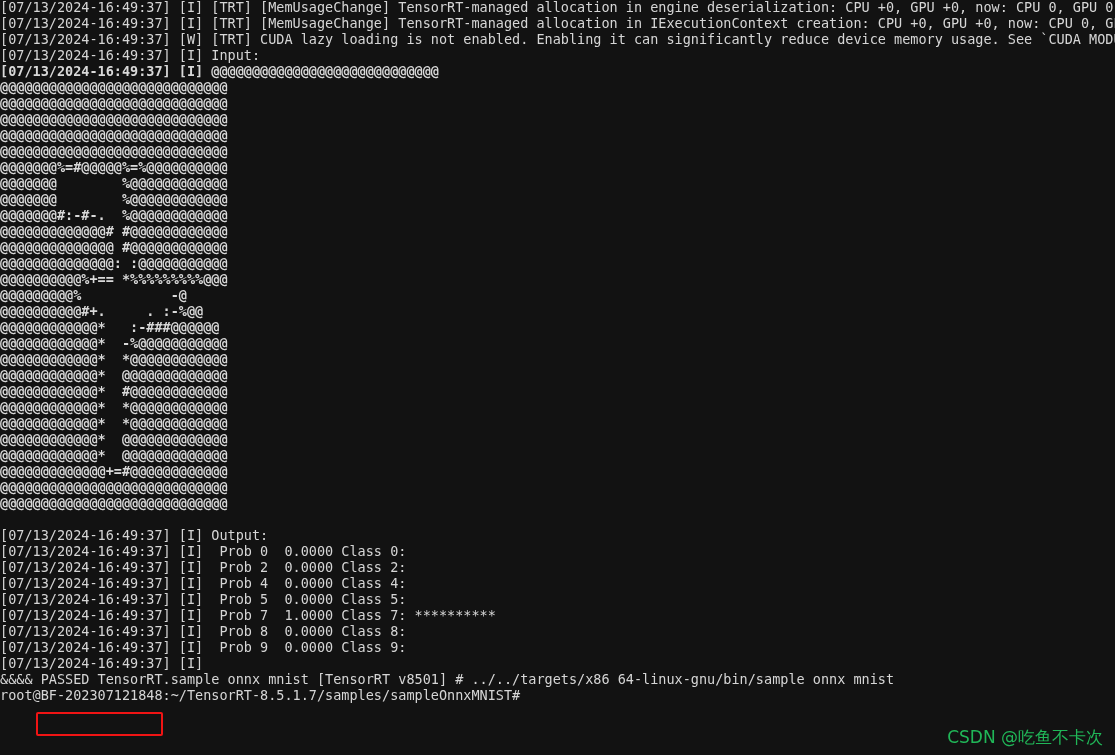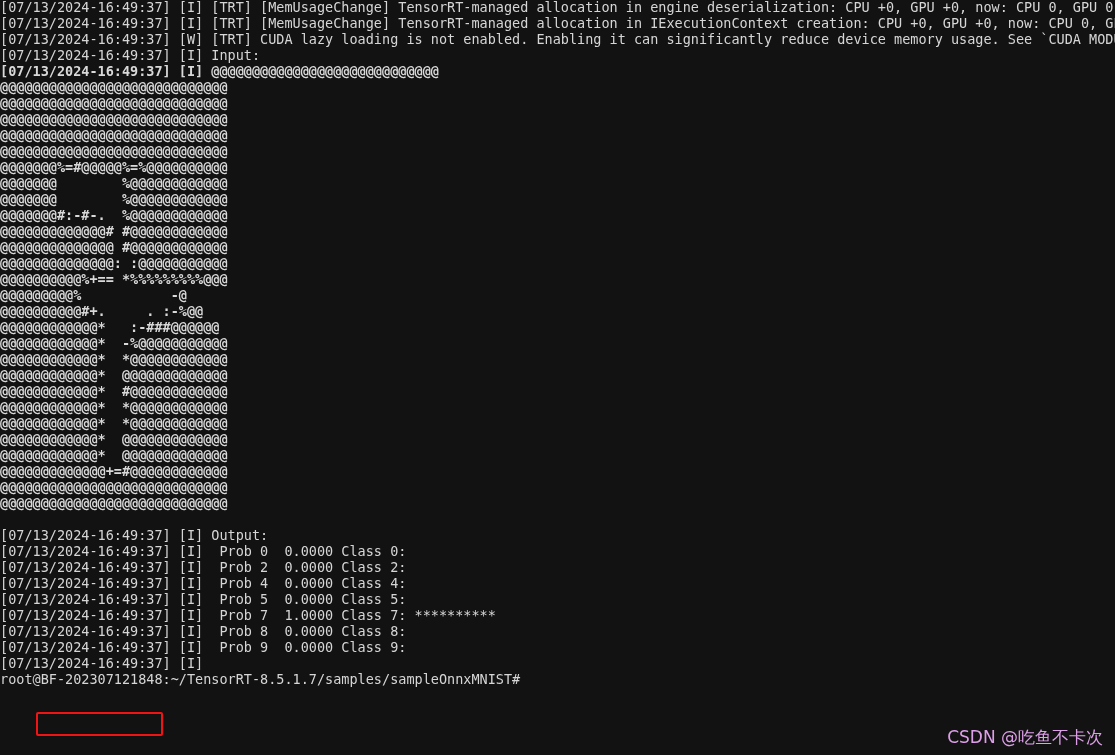--- a/index.html
+++ b/index.html
@@ -67,21 +67,21 @@
     border-radius: 2px;
     box-sizing: border-box;
     pointer-events: none;
   }
 
   
   #watermark {
     position: absolute;
     right: 12px;
     bottom: 8px;
-    color: #f0abfc;
+    color: #22c55e;
     font-family: "DejaVu Sans", "Liberation Sans", sans-serif;
     font-size: 17px;
     line-height: 20px;
     white-space: pre;
     opacity: 0.92;
     text-align: center;
   }
 </style>
 </head>
 <body>
@@ -129,20 +129,21 @@
     <div class="line">[07/13/2024-16:49:37] [I] Output:</div>
     <div class="line">[07/13/2024-16:49:37] [I]  Prob 0  0.0000 Class 0:</div>
     <div class="line">[07/13/2024-16:49:37] [I]  Prob 2  0.0000 Class 2:</div>
     <div class="line">[07/13/2024-16:49:37] [I]  Prob 4  0.0000 Class 4:</div>
     <div class="line">[07/13/2024-16:49:37] [I]  Prob 5  0.0000 Class 5:</div>
     <div class="line">[07/13/2024-16:49:37] [I]  Prob 7  1.0000 Class 7: **********</div>
     <div class="line">[07/13/2024-16:49:37] [I]  Prob 8  0.0000 Class 8:</div>
     <div class="line">[07/13/2024-16:49:37] [I]  Prob 9  0.0000 Class 9:</div>
     <div class="line">[07/13/2024-16:49:37] [I]</div>
 
+    <div class="line">&amp;&amp;&amp;&amp; PASSED TensorRT.sample_onnx_mnist [TensorRT v8501] # ../../targets/x86_64-linux-gnu/bin/sample_onnx_mnist</div>
     <div class="line">root@BF-202307121848:~/TensorRT-8.5.1.7/samples/sampleOnnxMNIST#</div>
 
   </div>
 
   <div id="passed-highlight"></div>
 
   <div id="watermark">CSDN @吃鱼不卡次</div>
 
 </div>
 

